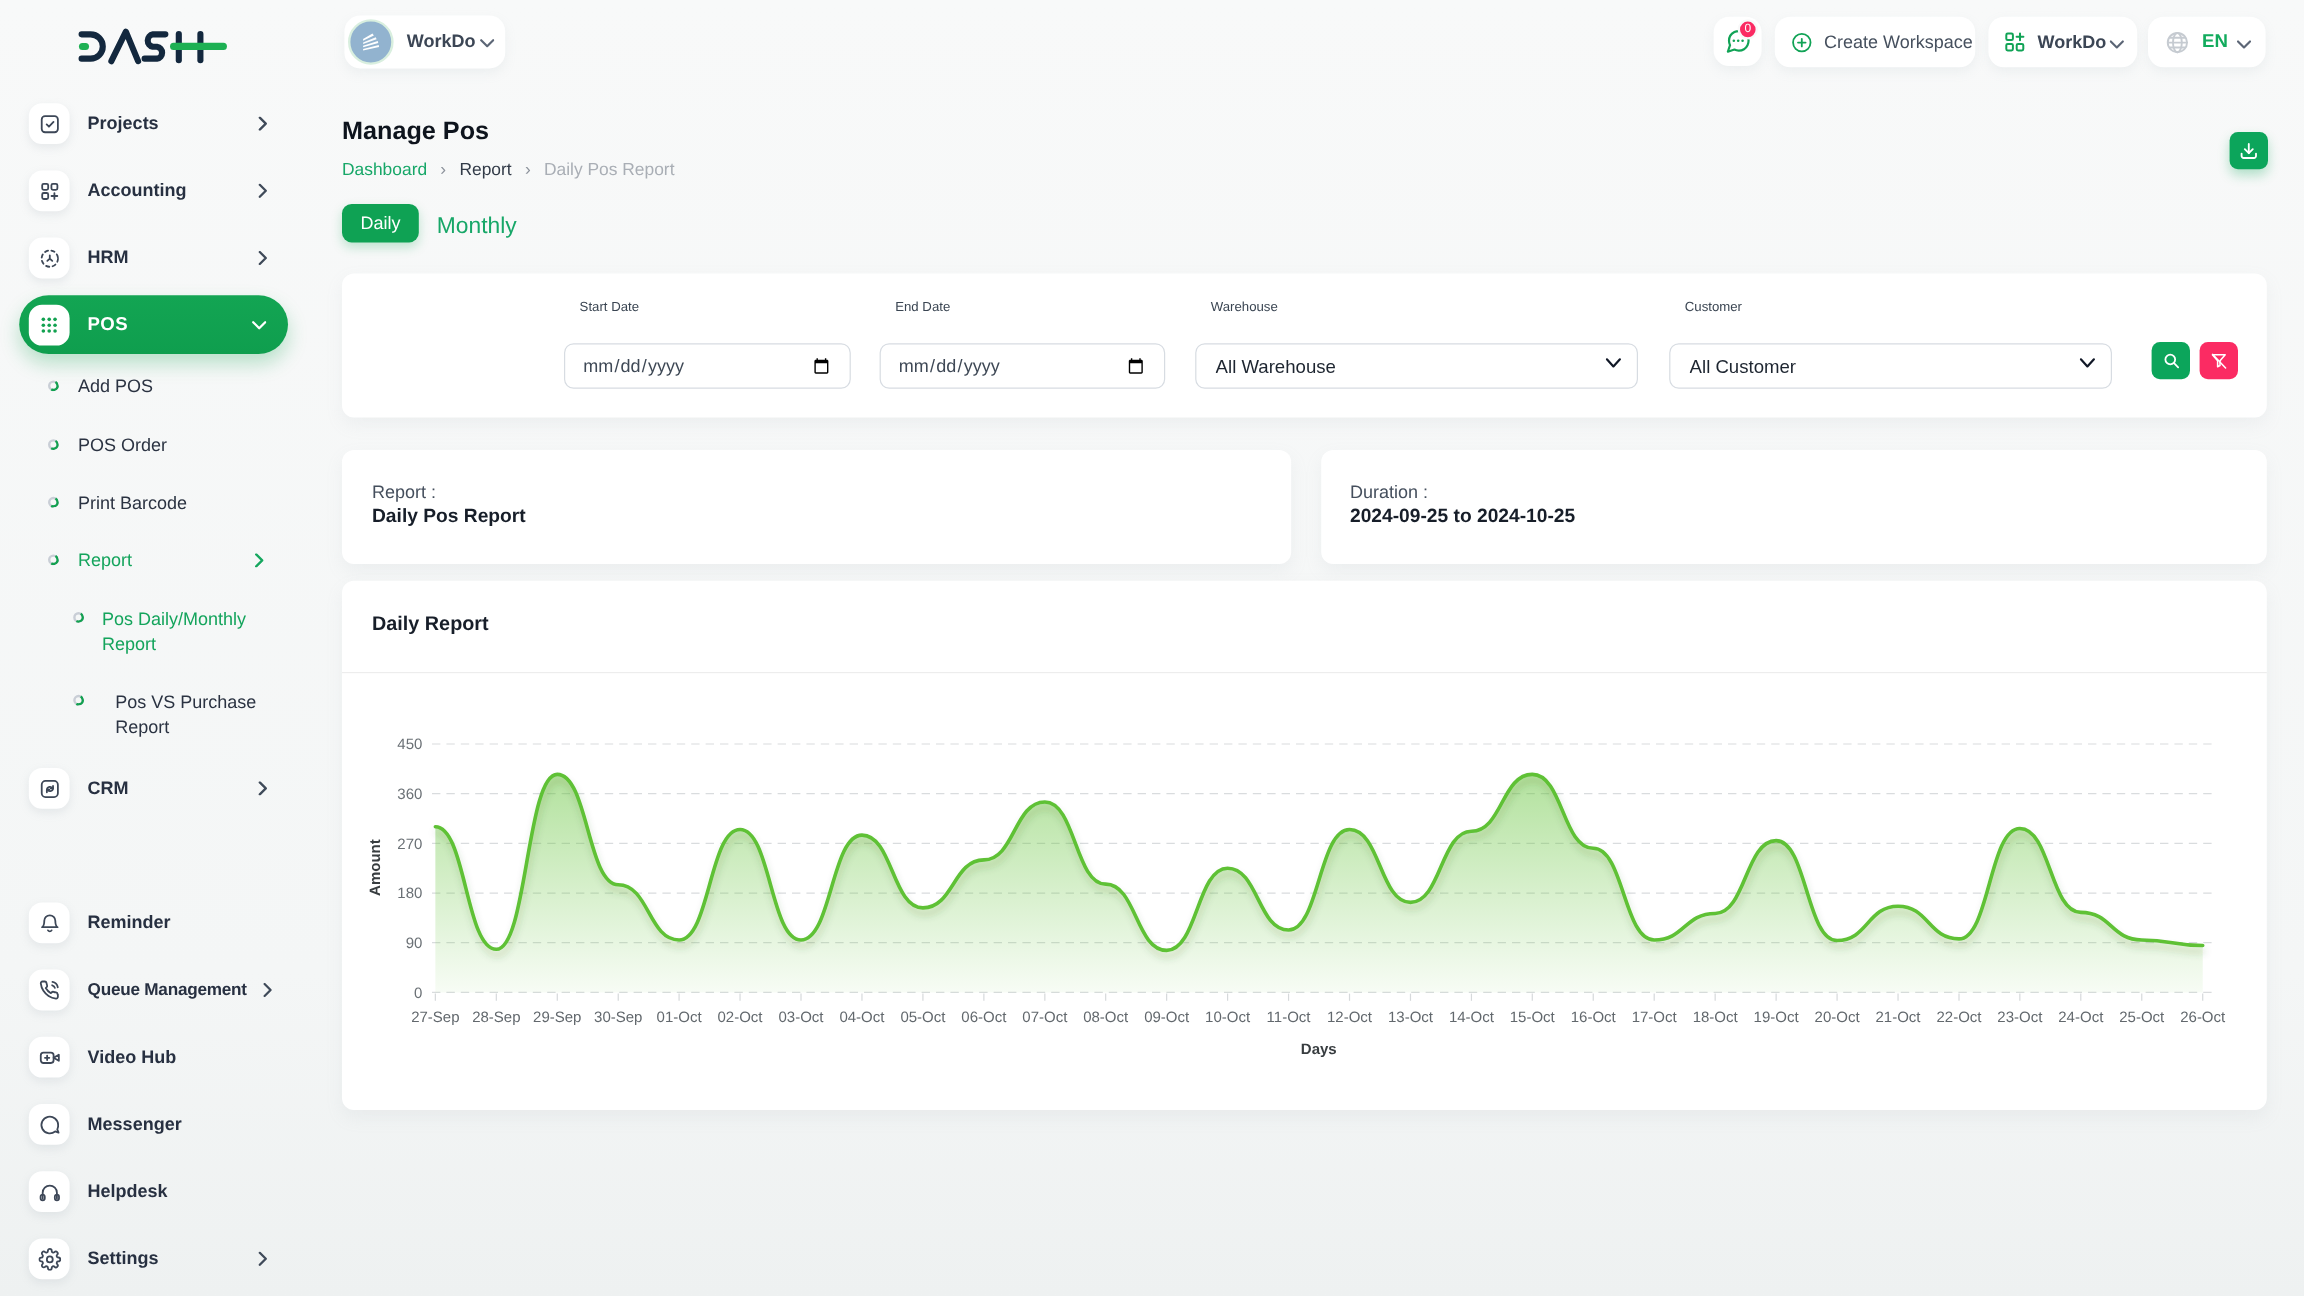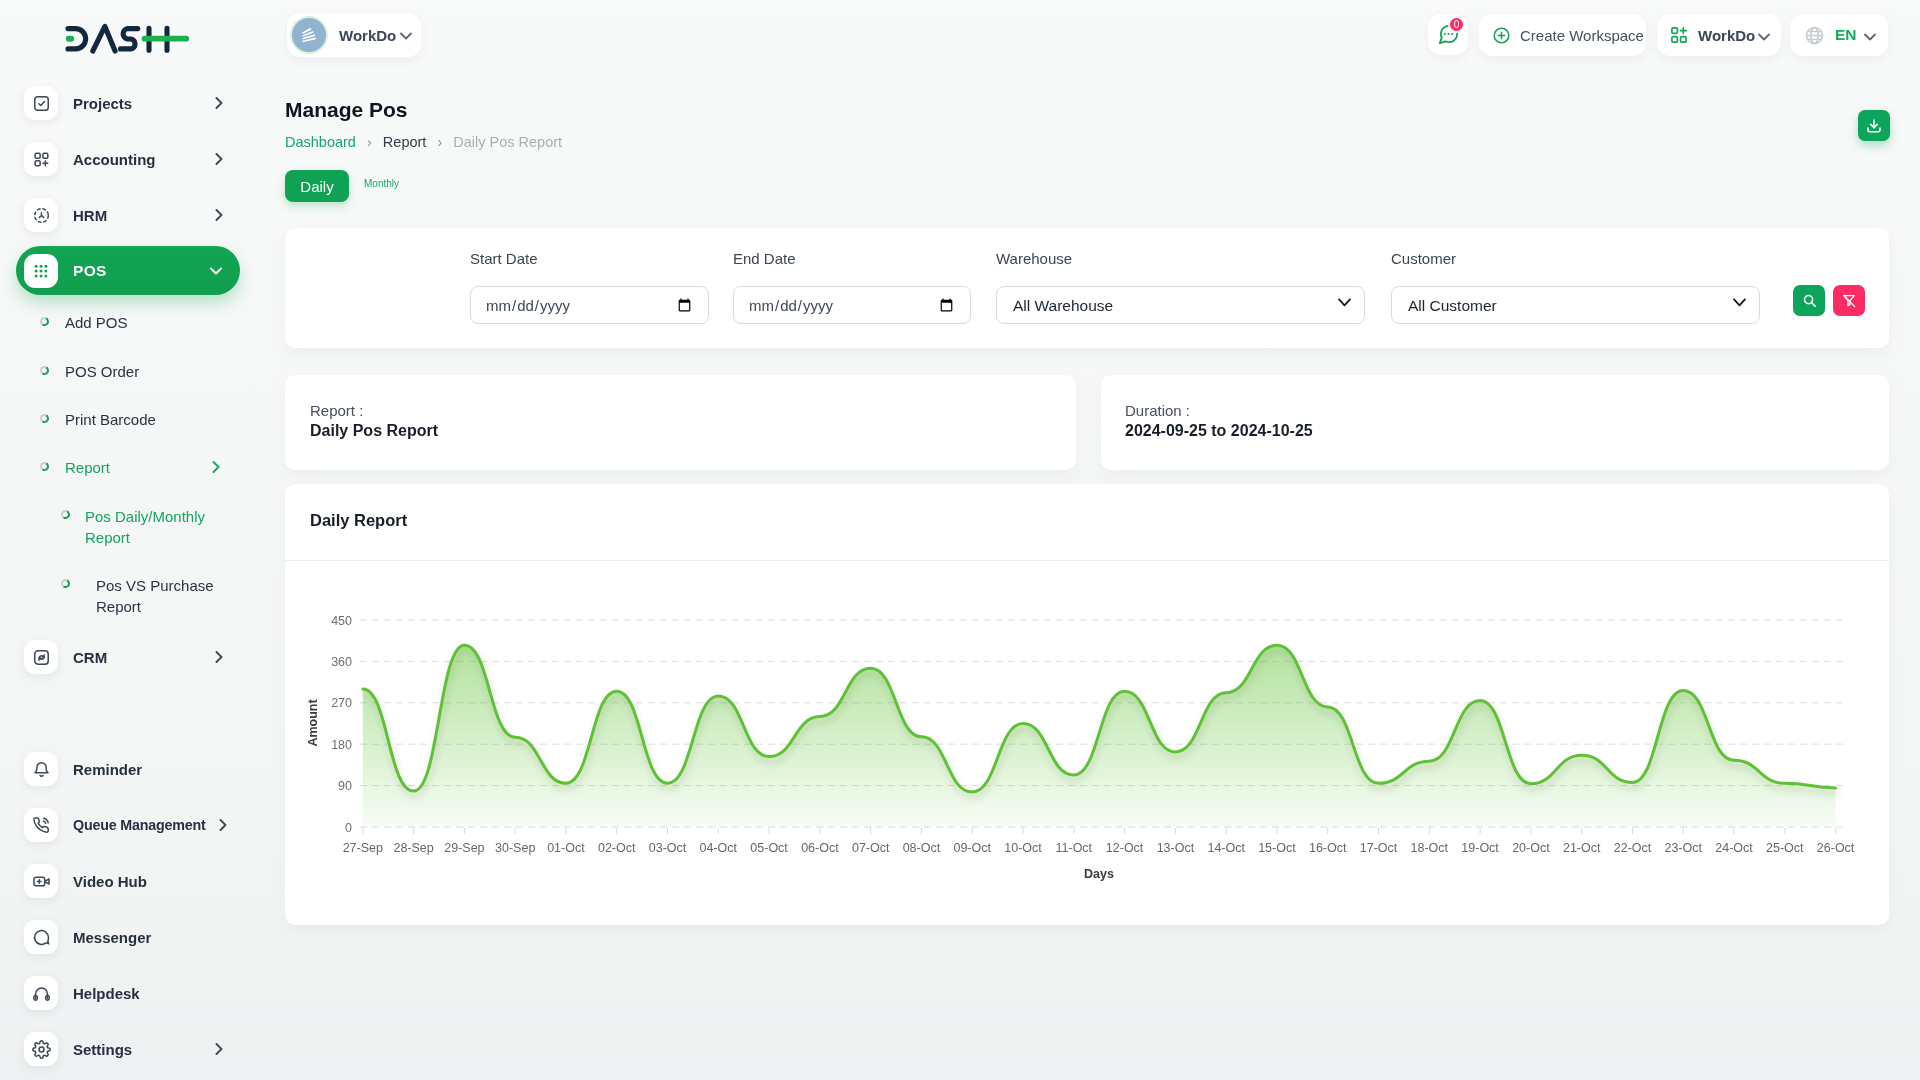--- a/index.html
+++ b/index.html
@@ -13,21 +13,21 @@
 .mtxt { position:absolute; left:73px; top:50%; transform:translateY(-50%); font-size:15px; font-weight:700; color:#273041; white-space:nowrap; }
 .chev { position:absolute; left:215px; top:50%; transform:translateY(-50%); }
 .smi { position:absolute; left:0; width:256px; }
 .bullet { position:absolute; width:9px; height:9px; border-radius:50%; border:2px solid #c9ced6; }
 .bullet:after { content:""; position:absolute; width:5px; height:5px; border-radius:50%; border:2px solid transparent; border-bottom-color:#12a150; border-right-color:#12a150; left:-2px; top:-2px; transform:rotate(-15deg); }
 .stxt { font-size:15px; color:#2b3342; }
 .grn { color:#14a45c !important; }
 
 .hbtn { position:absolute; top:14px; height:42px; background:#fff; border-radius:13px; box-shadow:0 4px 10px rgba(160,170,180,0.12); display:flex; align-items:center; }
 
-.lbl { position:absolute; font-size:15px; color:#3a4552; }
+.lbl { position:absolute; font-size:11px; color:#3a4552;margin-left:13px; }
 .inp { position:absolute; height:38px; border:1px solid #d7dce2; border-radius:8px; background:#fff; font-family:"Liberation Sans", sans-serif; font-size:15px; color:#3f4956; padding:0 14px; }
 select.inp { -webkit-appearance:none; appearance:none; padding:0 16px; color:#1d2530; font-size:15.5px; }
 .selwrap { position:absolute; }
 .selchev { position:absolute; right:14px; top:12px; pointer-events:none; }
 .sqbtn { position:absolute; width:32px; height:31px; border-radius:7px; display:flex; align-items:center; justify-content:center; }
 </style>
 </head>
 <body>
 
 <div class="abs" style="left:0;top:0;width:256px;height:1080px;">
@@ -294,21 +294,21 @@
 
 <div class="sqbtn" style="left:1858px;top:110px;background:#0ca55b;box-shadow:0 5px 10px rgba(12,165,91,0.3);">
   <svg width="16" height="16" viewBox="0 0 24 24" fill="none" stroke="#fff" stroke-width="2.3" stroke-linecap="round" stroke-linejoin="round">
       <path d="M21 15v3a2.5 2.5 0 0 1-2.5 2.5h-13A2.5 2.5 0 0 1 3 18v-3"></path>
       <path d="M7 9.5l5 5 5-5"></path>
       <path d="M12 14.5V3"></path>
     </svg>
 </div>
 
 <div class="abs" style="left:285px;top:170px;width:64px;height:32px;background:#0fa254;border-radius:8px;color:#fff;font-size:15px;display:flex;align-items:center;justify-content:center;box-shadow:0 4px 9px rgba(15,162,84,0.25);">Daily</div>
-<div class="abs" style="left:364px;top:178px;font-size:10px;color:#17a768;">Monthly</div>
+<div class="abs" style="left:364px;top:178px;font-size:19px;color:#17a768;">Monthly</div>
 
 <div class="card" style="left:285px;top:228px;width:1604px;height:120px;">
   <span class="lbl" style="left:185px;top:22px;">Start Date</span>
   <input class="inp" type="date" style="left: 185px; top: 58px; width: 239px;">
   <span class="lbl" style="left:448px;top:22px;">End Date</span>
   <input class="inp" type="date" style="left: 448px; top: 58px; width: 238px;">
   <span class="lbl" style="left:711px;top:22px;">Warehouse</span>
   <div class="selwrap" style="left:711px;top:58px;">
     <select class="inp" style="position:relative;left:0;top:0;width:369px;"><option>All Warehouse</option></select>
     <svg class="selchev" width="13" height="9" viewBox="0 0 12 8">

